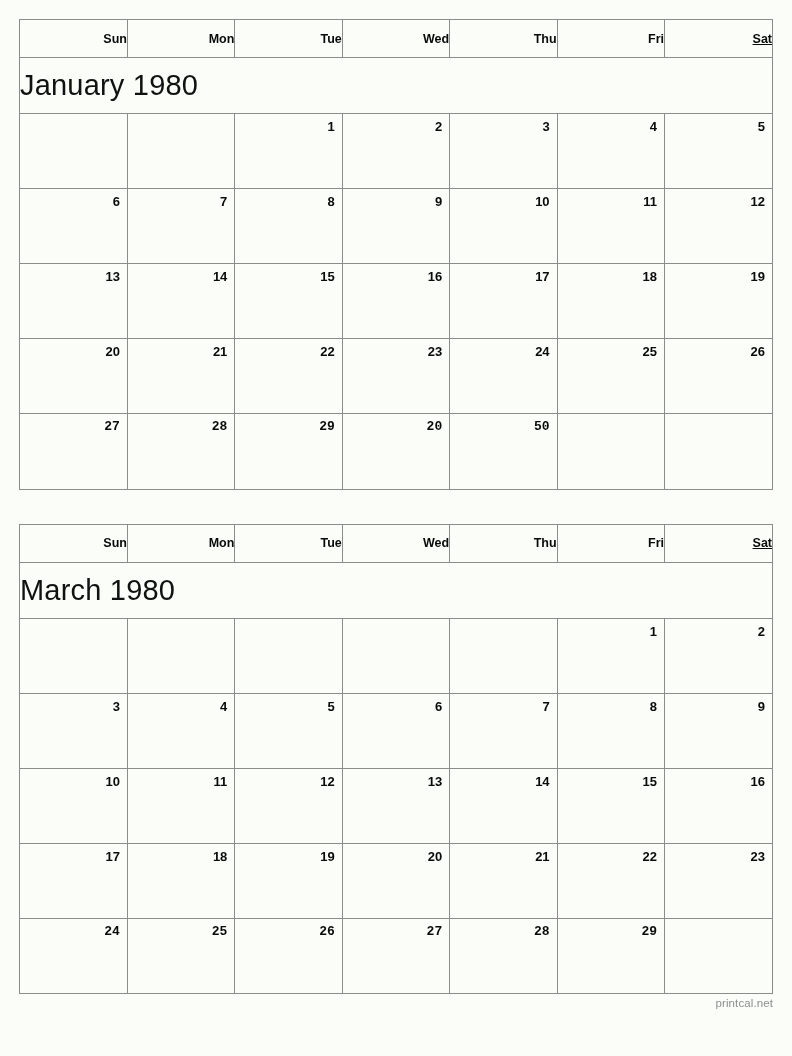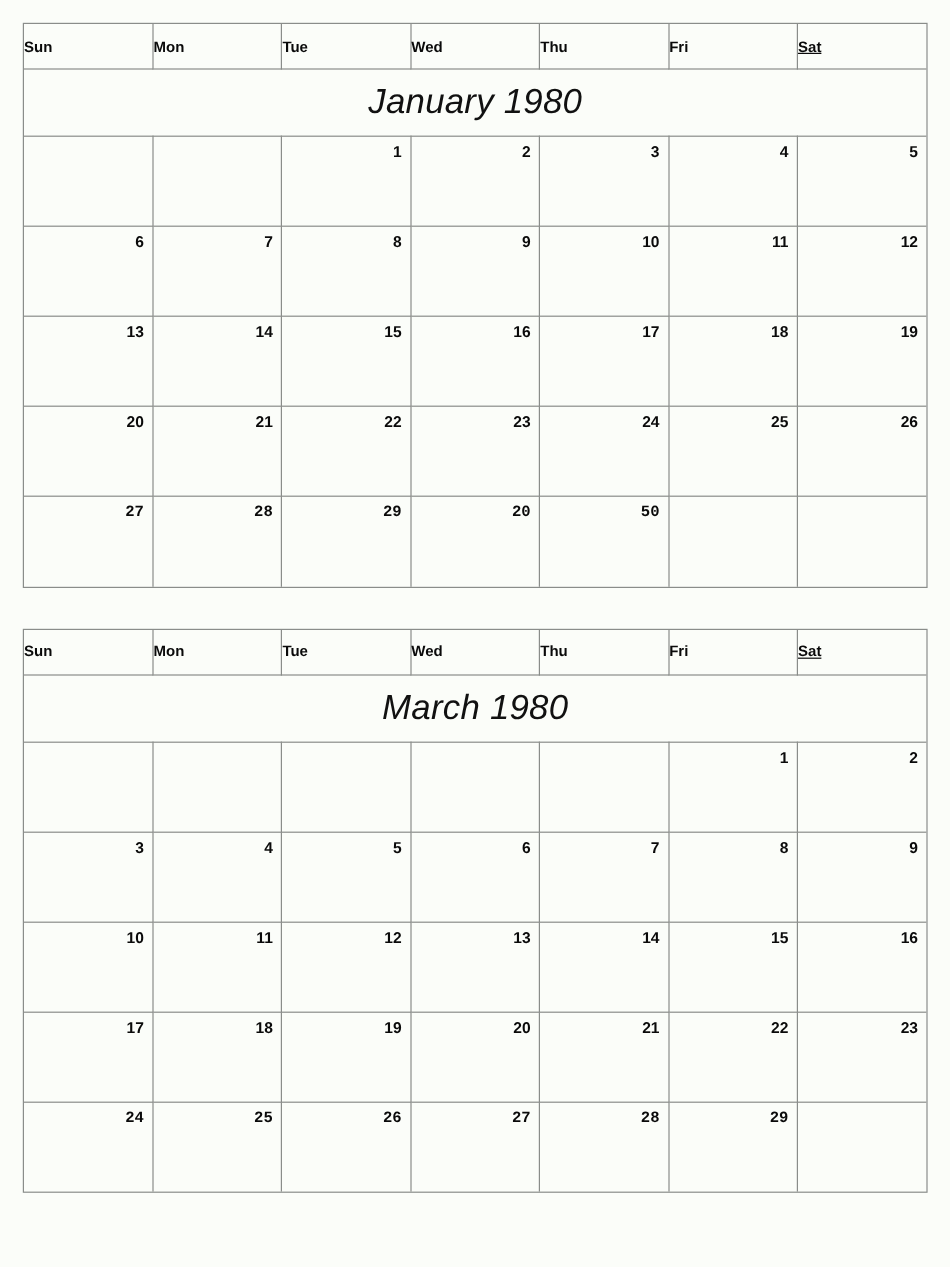--- a/index.html
+++ b/index.html
@@ -34,39 +34,37 @@
     margin-top: 34px;
   }
   .cal-table {
     width: 100%;
     border-collapse: collapse;
     table-layout: fixed;
   }
   .cal-title-row td {
     height: 55px;
     border-bottom: 1px solid #8a8d8a;
-    text-align: center;
     vertical-align: middle;
     padding: 0;
-    font-style: italic;
   }
   .cal-title {
     font-size: 29px;
     font-weight: 400;
     letter-spacing: 0.2px;
     line-height: 1;
     color: #111;
   }
   .cal-head th {
     height: 37px;
     border-right: 1px solid #8a8d8a;
     border-bottom: 1px solid #8a8d8a;
     font-size: 12.5px;
     font-weight: bold;
-    text-align: left;
+    text-align: right;
     vertical-align: middle;
     padding: 0;
     color: #0a0a0a;
   }
   .cal-head th:last-child {
     border-right: none;
     text-decoration: underline;
   }
   .cal-body td {
     height: 75px;
@@ -235,14 +233,15 @@
           <td>26</td>
           <td>27</td>
           <td>28</td>
           <td>29</td>
           <td></td>
         </tr>
       </tbody>
     </table>
   </div>
 
+  <div class="footer">printcal.net</div>
 
 </div>
 
 </body></html>

